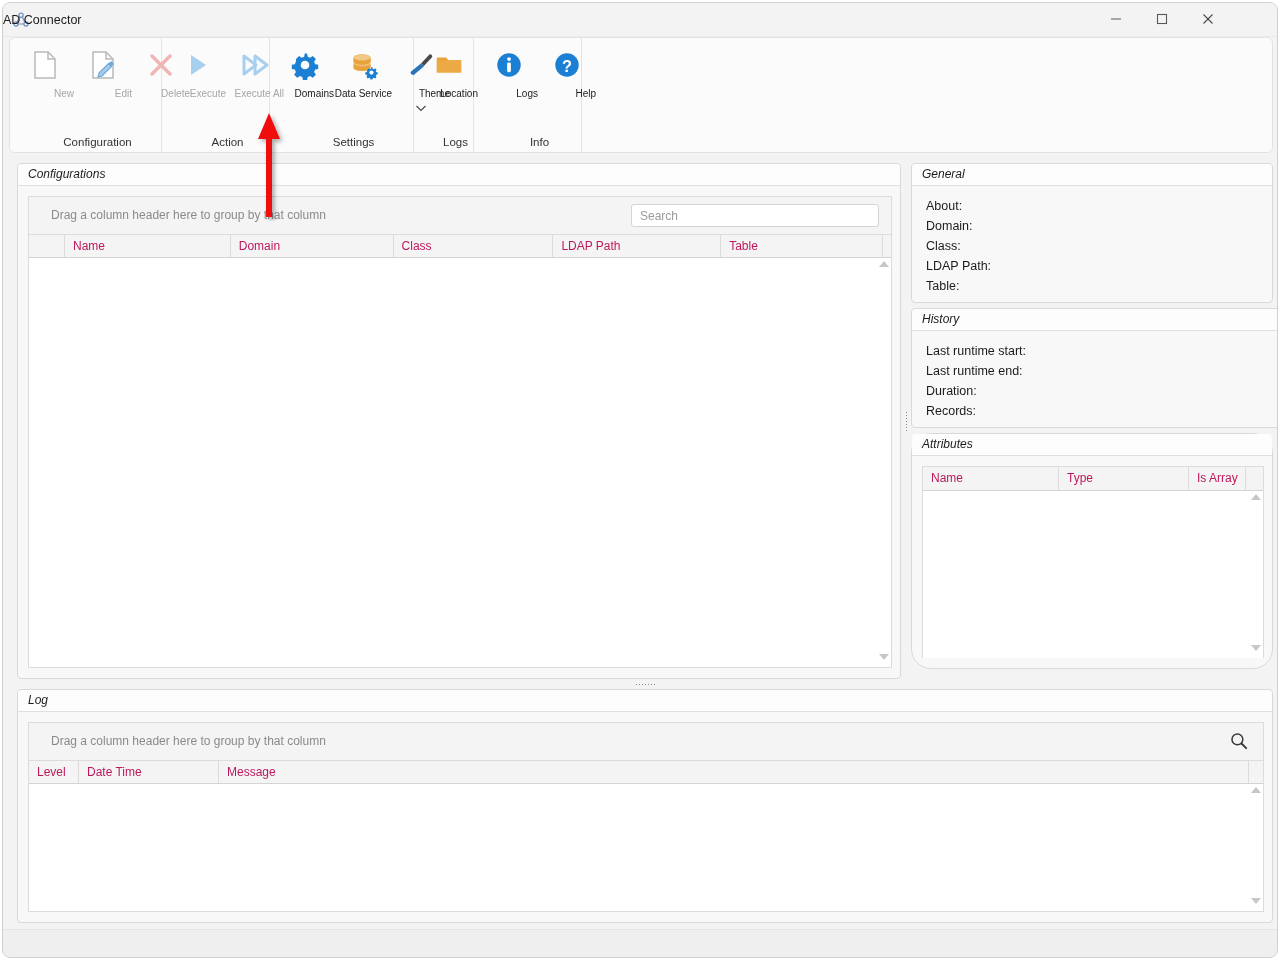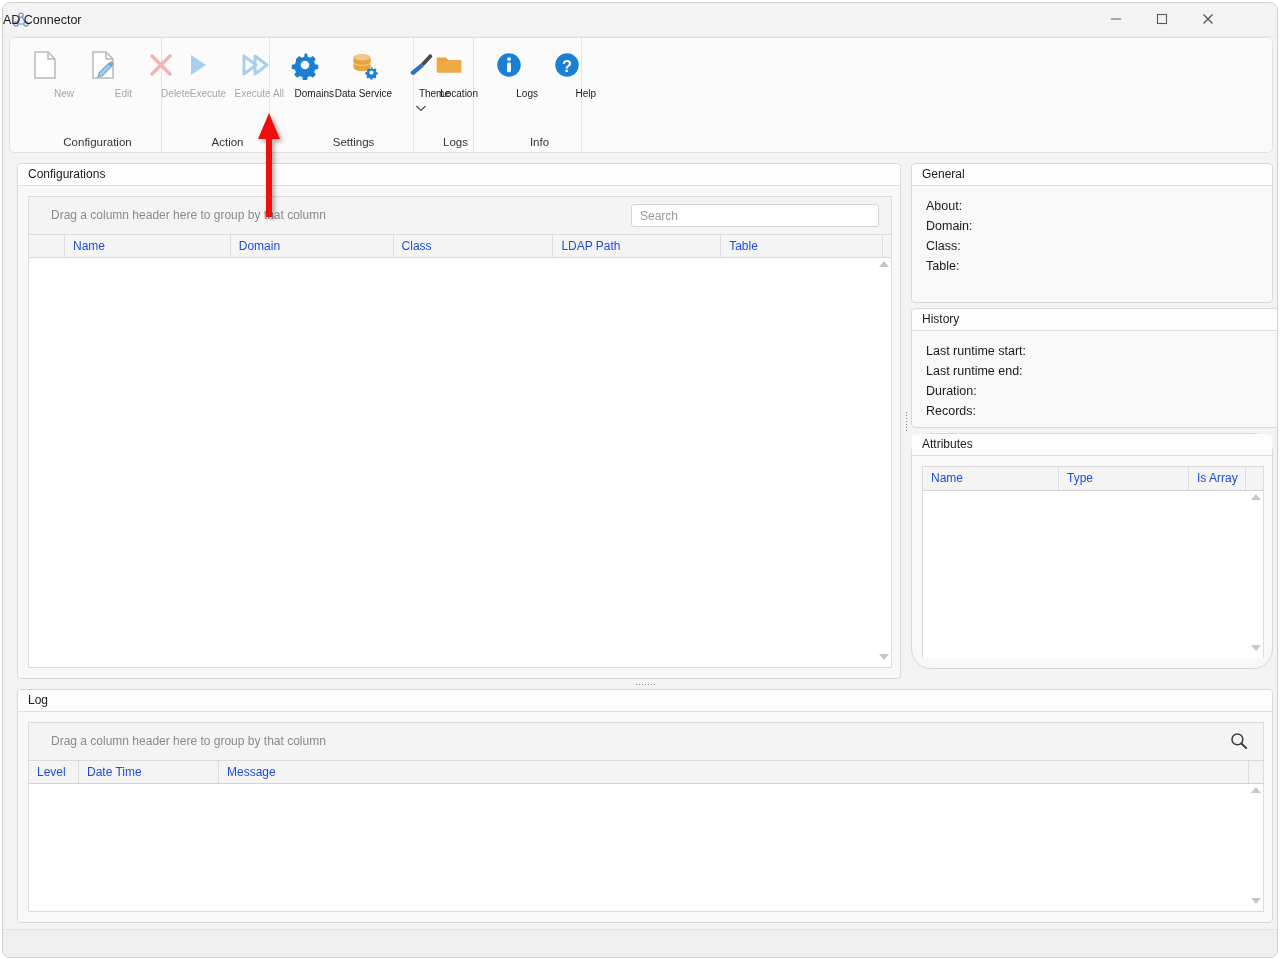--- a/index.html
+++ b/index.html
@@ -128,20 +128,21 @@
   }
   .group-header {
     height: 22px;
     line-height: 21px;
     padding-left: 10px;
     font-size: 12px;
     color: #1b1b1b;
     background: #fdfdfd;
     border-bottom: 1px solid #e0e0e0;
     border-radius: 4px 4px 0 0;
+    font-style: italic;
   }
 
   
   .grid-toolbar {
     height: 37px;
     background: #f4f4f4;
     position: relative;
   }
   .grid-drag-hint {
     position: absolute;
@@ -167,21 +168,21 @@
 
   .col-head-row {
     display: flex;
     height: 24px;
     background: #f4f4f4;
     border-top: 1px solid #dcdcdc;
     border-bottom: 1px solid #d4d4d4;
   }
   .col-head {
     font-size: 12px;
-    color: #1d4ed8;
+    color: #be185d;
     line-height: 23px;
     padding-left: 8px;
     border-right: 1px solid #dcdcdc;
     overflow: hidden;
     white-space: nowrap;
   }
   .grid-body {
     background: #ffffff;
     position: relative;
   }
@@ -507,20 +508,21 @@
   </div>
 
   <div id="right-pane">
 
     <div class="group-box" style="width:362px;height:140px;">
       <div class="group-header">General</div>
       <div class="detail-list">
         <div class="detail-row">About:</div>
         <div class="detail-row">Domain:</div>
         <div class="detail-row">Class:</div>
+        <div class="detail-row">LDAP Path:</div>
         <div class="detail-row">Table:</div>
       </div>
     </div>
 
     <div class="group-box" style="width:385px;height:120px;margin-top:5px;">
       <div class="group-header">History</div>
       <div class="detail-list">
         <div class="detail-row">Last runtime start:</div>
         <div class="detail-row">Last runtime end:</div>
         <div class="detail-row">Duration:</div>

